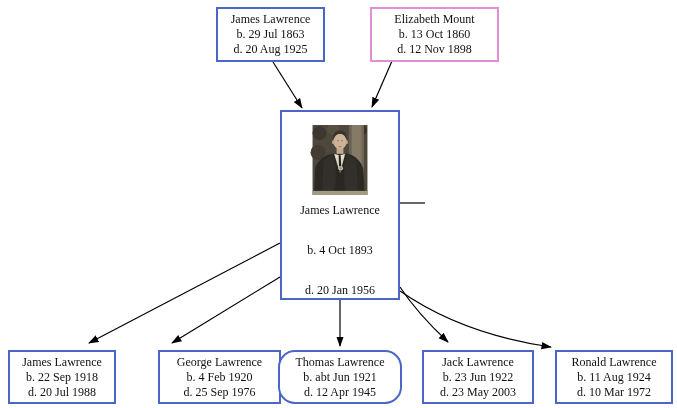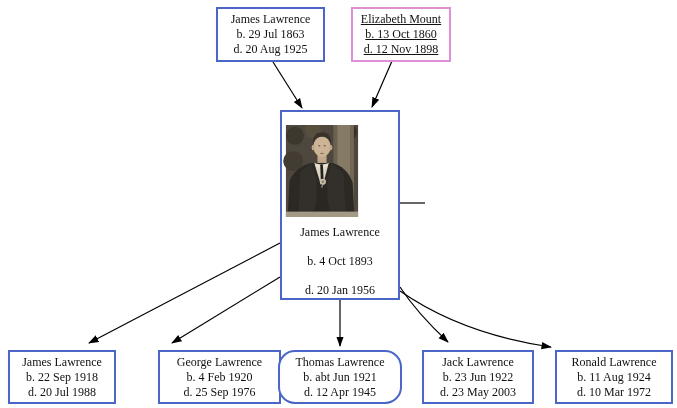--- a/index.html
+++ b/index.html
@@ -17,32 +17,33 @@
     overflow:hidden;
   }
   #edges{position:absolute;left:0;top:0;width:677px;height:408px;}
   .node{
     position:absolute;
     box-sizing:border-box;
     background:#ffffff;
     border:2px solid var(--male);
     display:flex;
     flex-direction:column;
+    align-items:center;
     justify-content:center;
     text-align:center;
     font-size:12px;
     line-height:15px;
     color:#111;
   }
   .node.female{border-color:var(--female);}
   .node span{display:block;white-space:nowrap;}
   #subject-node{justify-content:flex-start;}
   #subject-node .photo{margin-top:13px;}
   #subject-node .name{margin-top:8px;}
-  #subject-node .birth,#subject-node .death{margin-top:14px;}
+  #subject-node .birth,#subject-node .death{margin-top:25px;}
 </style>
 </head>
 <body>
 
 <div id="canvas">
 
   <svg id="edges" width="677" height="408" viewBox="0 0 677 408">
     <defs>
       <marker id="arrow" markerUnits="userSpaceOnUse" markerWidth="11" markerHeight="9" refX="9.5" refY="4.5" orient="auto">
         <path d="M0,0.8 L10.5,4.5 L0,8.2 Z" fill="#000"></path>
@@ -59,21 +60,21 @@
       <path d="M400,291 Q462,334 551,347" marker-end="url(#arrow)"></path>
     </g>
   </svg>
 
   <div class="node" style="left:216px;top:7px;width:109px;height:55px;">
     <span class="name">James Lawrence</span>
     <span class="birth">b. 29 Jul 1863</span>
     <span class="death">d. 20 Aug 1925</span>
   </div>
 
-  <div class="node female" style="left:351px;top:7px;width:100px;height:55px;text-decoration:underline;">
+  <div class="node female" style="left:370px;top:7px;width:129px;height:55px;">
     <span class="name">Elizabeth Mount</span>
     <span class="birth">b. 13 Oct 1860</span>
     <span class="death">d. 12 Nov 1898</span>
   </div>
 
   <div class="node" id="subject-node" style="left:280px;top:110px;width:120px;height:190px;">
     <svg class="photo" width="80" height="102" viewBox="0 0 80 102">
 
       <rect x="0" y="0" width="80" height="102" fill="#4d473d"></rect>
       <circle cx="10" cy="12" r="10" fill="#3c372f"></circle>

